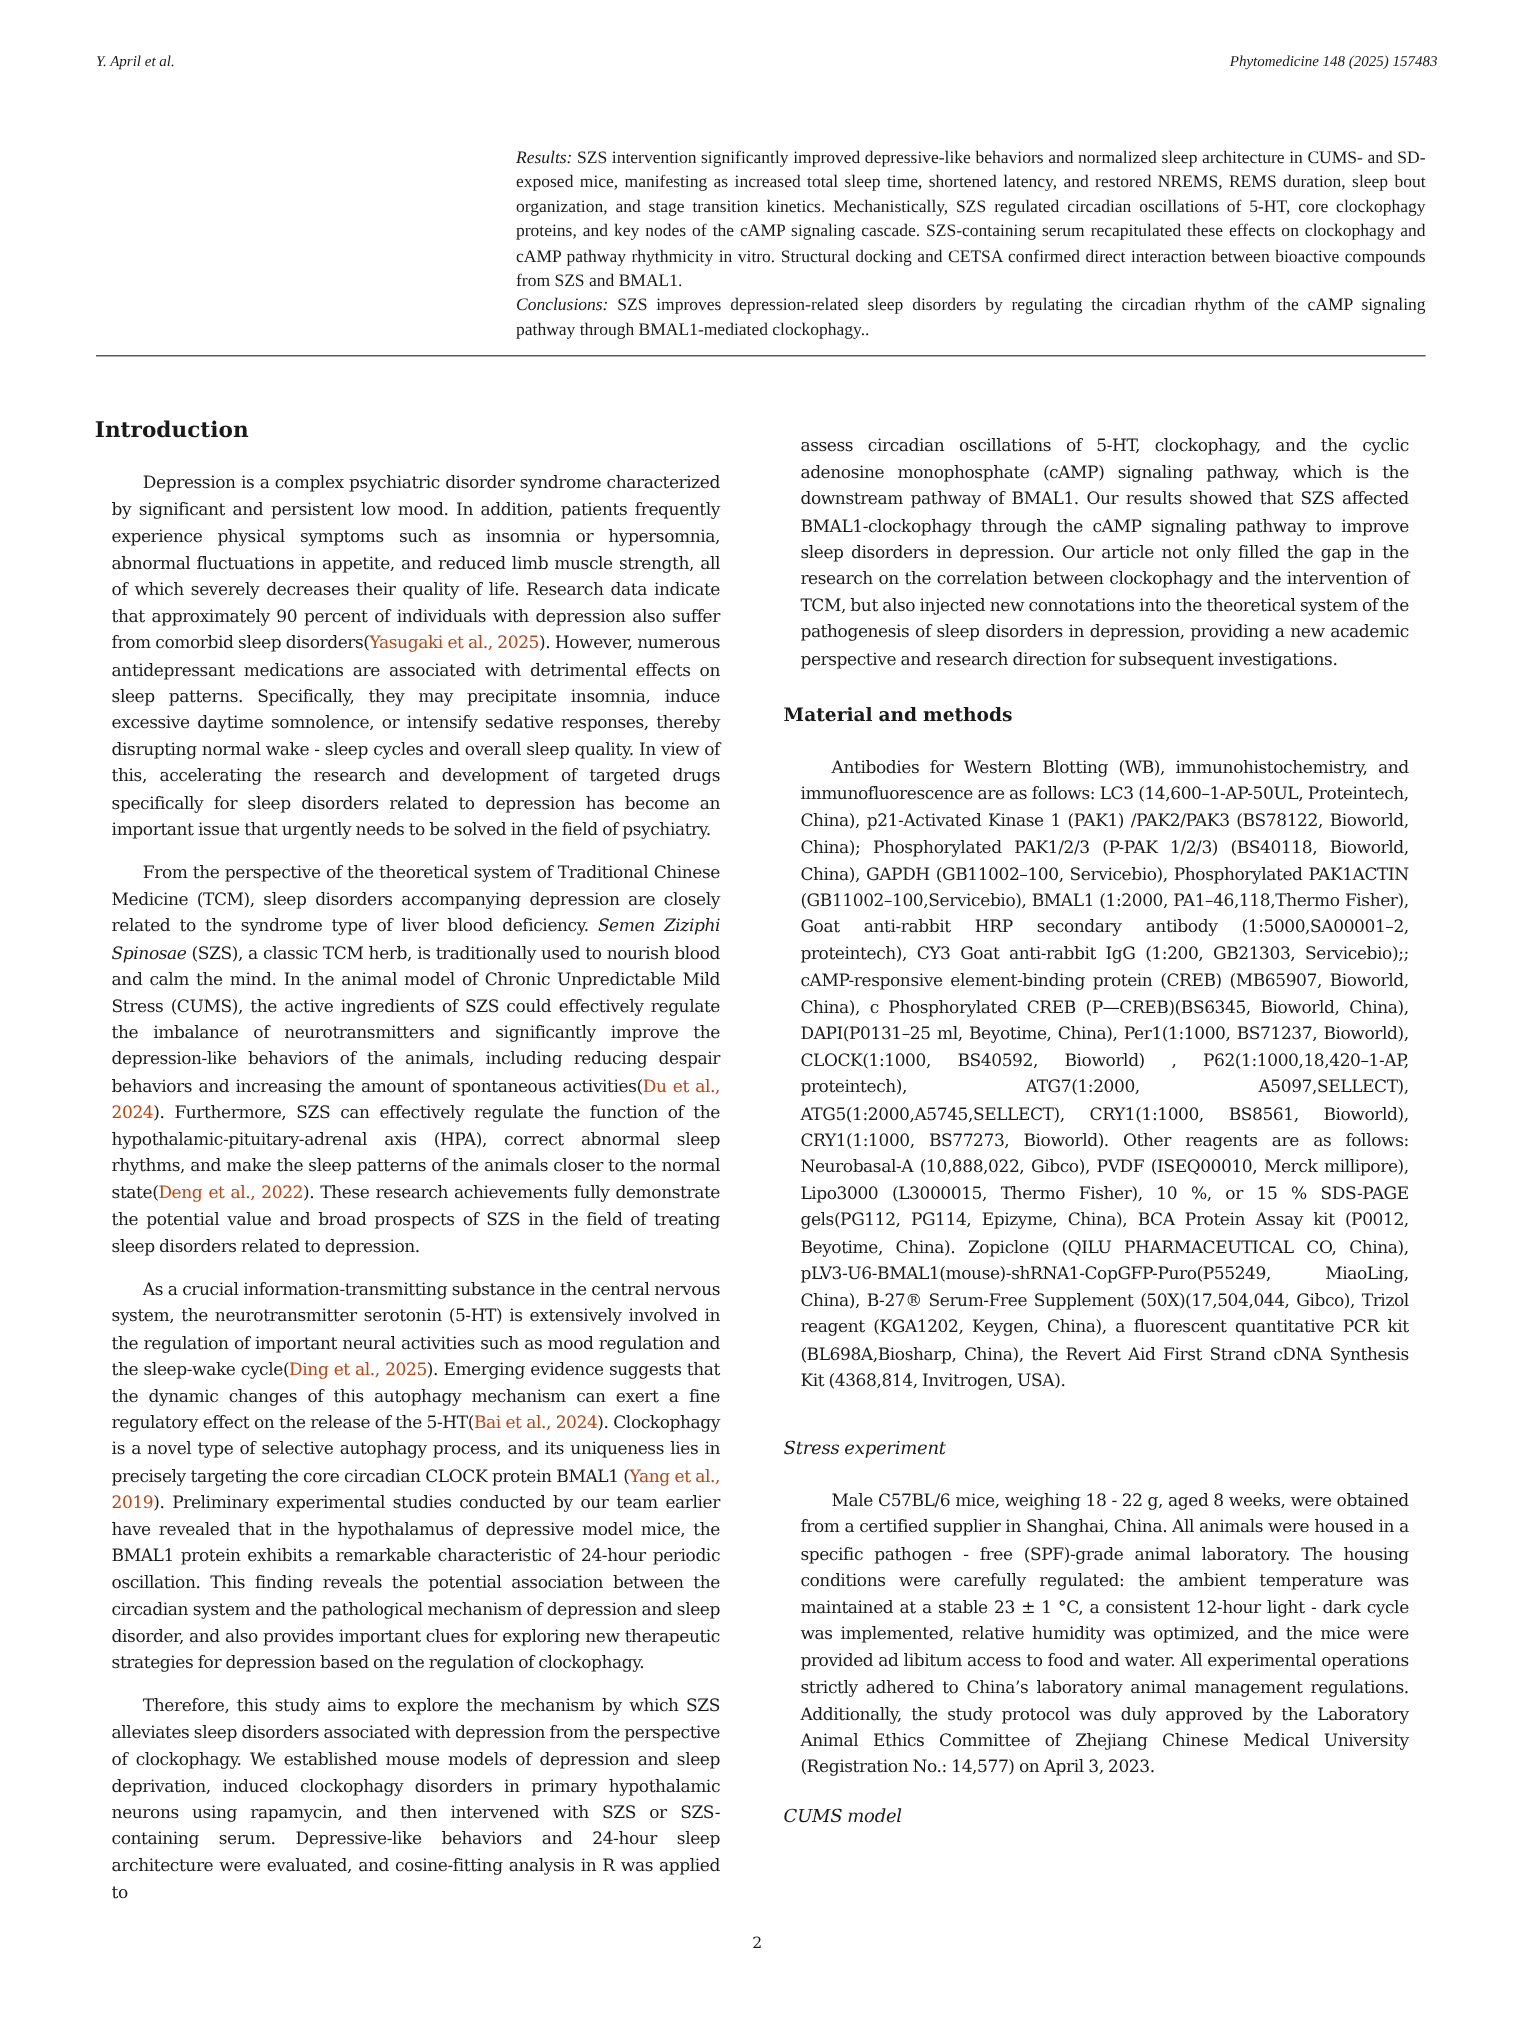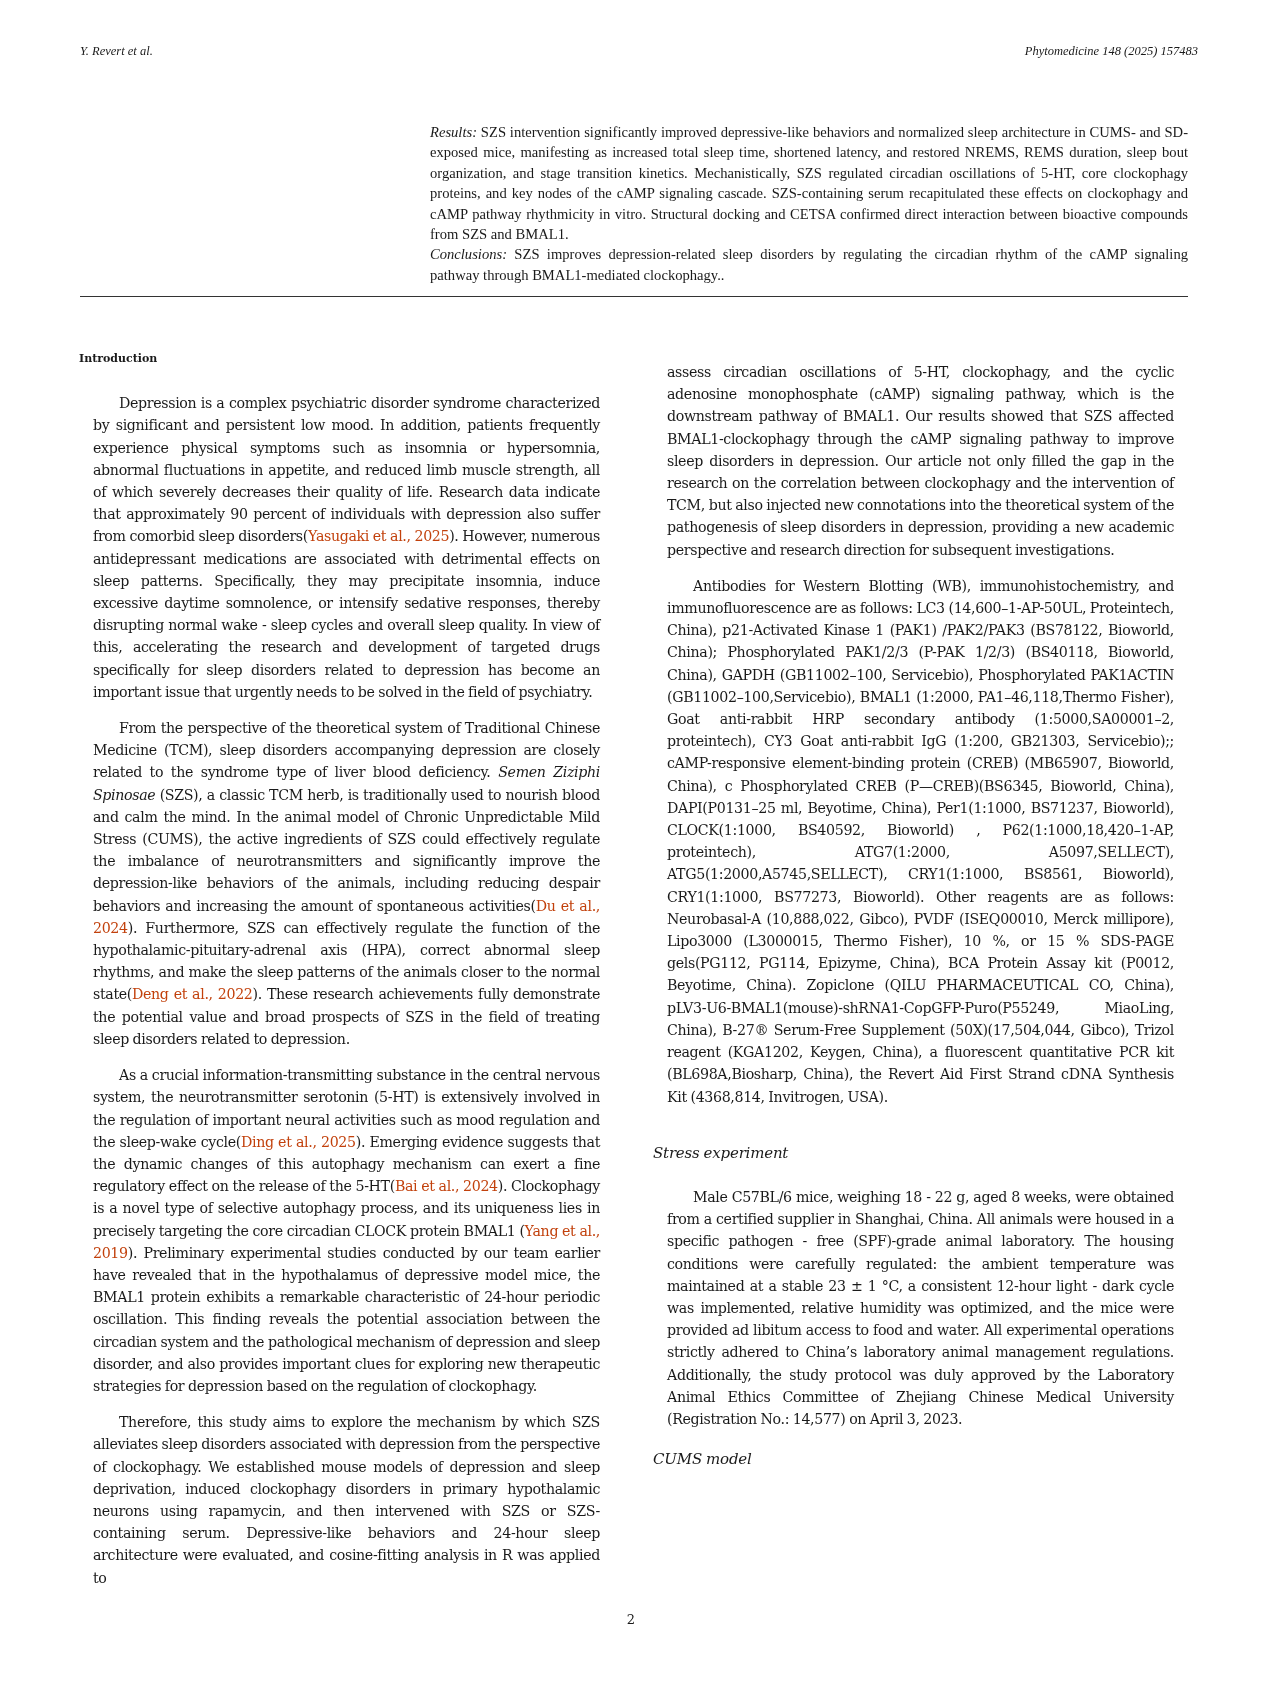--- a/index.html
+++ b/index.html
@@ -24,56 +24,57 @@
     }
     .col {
       position: absolute; top: 348px; width: 535px;
       font-family: "DejaVu Serif", "Liberation Serif", serif; font-size: 14.2px; line-height: 22.2px;
       text-align: justify; letter-spacing: -0.35px; word-spacing: -0.5px;
     }
     .col-left { left: 79px; }
     .col-right { left: 653px; top: 347px; }
     .col p { margin: 14px; text-indent: 26px; }
     .col p.noindent { text-indent: 0; }
-    .h1 { font-weight: bold; font-size: 11px; margin: 0 0 22px 0; text-indent: 0 !important; letter-spacing: 0; }
+    .h1 { font-weight: bold; font-size: 18px; margin: 0 0 22px 0; text-indent: 0 !important; letter-spacing: 0; }
     .h1b { font-weight: bold; font-size: 15.5px; margin: 24px 0 22px 0; letter-spacing: 0; }
     .h2 { font-style: italic; font-size: 15px; margin: 0 0 22px 0; letter-spacing: -0.2px; }
     .h2b { font-style: italic; font-size: 15px; margin: 34px 0 22px 0; letter-spacing: -0.2px; }
     .h2c { font-style: italic; font-size: 15px; margin: 18px 0 0 0; letter-spacing: -0.2px; }
     .cite { color: #c2410c; }
     .ital { font-style: italic; }
     .page-num {
       position: absolute; top: 1612px; left: 0; width: 1262px; text-align: center;
       font-family: "DejaVu Serif", serif; font-size: 13px;
     }
   </style>
 </head>
 <body>
 
 <div class="running-head">
-  <span>Y. Revert et al.</span>
+  <span>Y. April et al.</span>
   <span>Phytomedicine 148 (2025) 157483</span>
 </div>
 
 <div class="abstract-box">
   <p><span class="lbl">Results:</span><span> SZS intervention significantly improved depressive-like behaviors and normalized sleep architecture in CUMS- and SD-exposed mice, manifesting as increased total sleep time, shortened latency, and restored NREMS, REMS duration, sleep bout organization, and stage transition kinetics. Mechanistically, SZS regulated circadian oscillations of 5-HT, core clockophagy proteins, and key nodes of the cAMP signaling cascade. SZS-containing serum recapitulated these effects on clockophagy and cAMP pathway rhythmicity in vitro. Structural docking and CETSA confirmed direct interaction between bioactive compounds from SZS and BMAL1.</span></p>
   <p><span class="lbl">Conclusions:</span><span> SZS improves depression-related sleep disorders by regulating the circadian rhythm of the cAMP signaling pathway through BMAL1-mediated clockophagy..</span></p>
 </div>
 
 <div class="rule"></div>
 
 <div class="col col-left">
   <div class="h1">Introduction</div>
   <p><span>Depression is a complex psychiatric disorder syndrome characterized by significant and persistent low mood. In addition, patients frequently experience physical symptoms such as insomnia or hypersomnia, abnormal fluctuations in appetite, and reduced limb muscle strength, all of which severely decreases their quality of life. Research data indicate that approximately 90 percent of individuals with depression also suffer from comorbid sleep disorders(</span><a class="cite">Yasugaki et al., 2025</a><span>). However, numerous antidepressant medications are associated with detrimental effects on sleep patterns. Specifically, they may precipitate insomnia, induce excessive daytime somnolence, or intensify sedative responses, thereby disrupting normal wake - sleep cycles and overall sleep quality. In view of this, accelerating the research and development of targeted drugs specifically for sleep disorders related to depression has become an important issue that urgently needs to be solved in the field of psychiatry.</span></p>
   <p><span>From the perspective of the theoretical system of Traditional Chinese Medicine (TCM), sleep disorders accompanying depression are closely related to the syndrome type of liver blood deficiency. </span><span class="ital">Semen Ziziphi Spinosae</span><span> (SZS), a classic TCM herb, is traditionally used to nourish blood and calm the mind. In the animal model of Chronic Unpredictable Mild Stress (CUMS), the active ingredients of SZS could effectively regulate the imbalance of neurotransmitters and significantly improve the depression-like behaviors of the animals, including reducing despair behaviors and increasing the amount of spontaneous activities(</span><a class="cite">Du et al., 2024</a><span>). Furthermore, SZS can effectively regulate the function of the hypothalamic-pituitary-adrenal axis (HPA), correct abnormal sleep rhythms, and make the sleep patterns of the animals closer to the normal state(</span><a class="cite">Deng et al., 2022</a><span>). These research achievements fully demonstrate the potential value and broad prospects of SZS in the field of treating sleep disorders related to depression.</span></p>
   <p><span>As a crucial information-transmitting substance in the central nervous system, the neurotransmitter serotonin (5-HT) is extensively involved in the regulation of important neural activities such as mood regulation and the sleep-wake cycle(</span><a class="cite">Ding et al., 2025</a><span>). Emerging evidence suggests that the dynamic changes of this autophagy mechanism can exert a fine regulatory effect on the release of the 5-HT(</span><a class="cite">Bai et al., 2024</a><span>). Clockophagy is a novel type of selective autophagy process, and its uniqueness lies in precisely targeting the core circadian CLOCK protein BMAL1 (</span><a class="cite">Yang et al., 2019</a><span>). Preliminary experimental studies conducted by our team earlier have revealed that in the hypothalamus of depressive model mice, the BMAL1 protein exhibits a remarkable characteristic of 24-hour periodic oscillation. This finding reveals the potential association between the circadian system and the pathological mechanism of depression and sleep disorder, and also provides important clues for exploring new therapeutic strategies for depression based on the regulation of clockophagy.</span></p>
   <p>Therefore, this study aims to explore the mechanism by which SZS alleviates sleep disorders associated with depression from the perspective of clockophagy. We established mouse models of depression and sleep deprivation, induced clockophagy disorders in primary hypothalamic neurons using rapamycin, and then intervened with SZS or SZS-containing serum. Depressive-like behaviors and 24-hour sleep architecture were evaluated, and cosine-fitting analysis in R was applied to</p>
 </div>
 
 <div class="col col-right">
   <p class="noindent">assess circadian oscillations of 5-HT, clockophagy, and the cyclic adenosine monophosphate (cAMP) signaling pathway, which is the downstream pathway of BMAL1. Our results showed that SZS affected BMAL1-clockophagy through the cAMP signaling pathway to improve sleep disorders in depression. Our article not only filled the gap in the research on the correlation between clockophagy and the intervention of TCM, but also injected new connotations into the theoretical system of the pathogenesis of sleep disorders in depression, providing a new academic perspective and research direction for subsequent investigations.</p>
+  <div class="h1b">Material and methods</div>
   <p>Antibodies for Western Blotting (WB), immunohistochemistry, and immunofluorescence are as follows: LC3 (14,600–1-AP-50UL, Proteintech, China), p21-Activated Kinase 1 (PAK1) /PAK2/PAK3 (BS78122, Bioworld, China); Phosphorylated PAK1/2/3 (P-PAK 1/2/3) (BS40118, Bioworld, China), GAPDH (GB11002–100, Servicebio), Phosphorylated PAK1ACTIN (GB11002–100,Servicebio), BMAL1 (1:2000, PA1–46,118,Thermo Fisher), Goat anti-rabbit HRP secondary antibody (1:5000,SA00001–2, proteintech), CY3 Goat anti-rabbit IgG (1:200, GB21303, Servicebio);; cAMP-responsive element-binding protein (CREB) (MB65907, Bioworld, China), c Phosphorylated CREB (P—CREB)(BS6345, Bioworld, China), DAPI(P0131–25 ml, Beyotime, China), Per1(1:1000, BS71237, Bioworld), CLOCK(1:1000, BS40592, Bioworld) , P62(1:1000,18,420–1-AP, proteintech), ATG7(1:2000, A5097,SELLECT), ATG5(1:2000,A5745,SELLECT), CRY1(1:1000, BS8561, Bioworld), CRY1(1:1000, BS77273, Bioworld). Other reagents are as follows: Neurobasal-A (10,888,022, Gibco), PVDF (ISEQ00010, Merck millipore), Lipo3000 (L3000015, Thermo Fisher), 10 %, or 15 % SDS-PAGE gels(PG112, PG114, Epizyme, China), BCA Protein Assay kit (P0012, Beyotime, China). Zopiclone (QILU PHARMACEUTICAL CO, China), pLV3-U6-BMAL1(mouse)-shRNA1-CopGFP-Puro(P55249, MiaoLing, China), B-27® Serum-Free Supplement (50X)(17,504,044, Gibco), Trizol reagent (KGA1202, Keygen, China), a fluorescent quantitative PCR kit (BL698A,Biosharp, China), the Revert Aid First Strand cDNA Synthesis Kit (4368,814, Invitrogen, USA).</p>
   <div class="h2b">Stress experiment</div>
   <p>Male C57BL/6 mice, weighing 18 - 22 g, aged 8 weeks, were obtained from a certified supplier in Shanghai, China. All animals were housed in a specific pathogen - free (SPF)-grade animal laboratory. The housing conditions were carefully regulated: the ambient temperature was maintained at a stable 23 ± 1 °C, a consistent 12-hour light - dark cycle was implemented, relative humidity was optimized, and the mice were provided ad libitum access to food and water. All experimental operations strictly adhered to China’s laboratory animal management regulations. Additionally, the study protocol was duly approved by the Laboratory Animal Ethics Committee of Zhejiang Chinese Medical University (Registration No.: 14,577) on April 3, 2023.</p>
   <div class="h2c">CUMS model</div>
 </div>
 
 <div class="page-num">2</div>
 
 </body></html>

